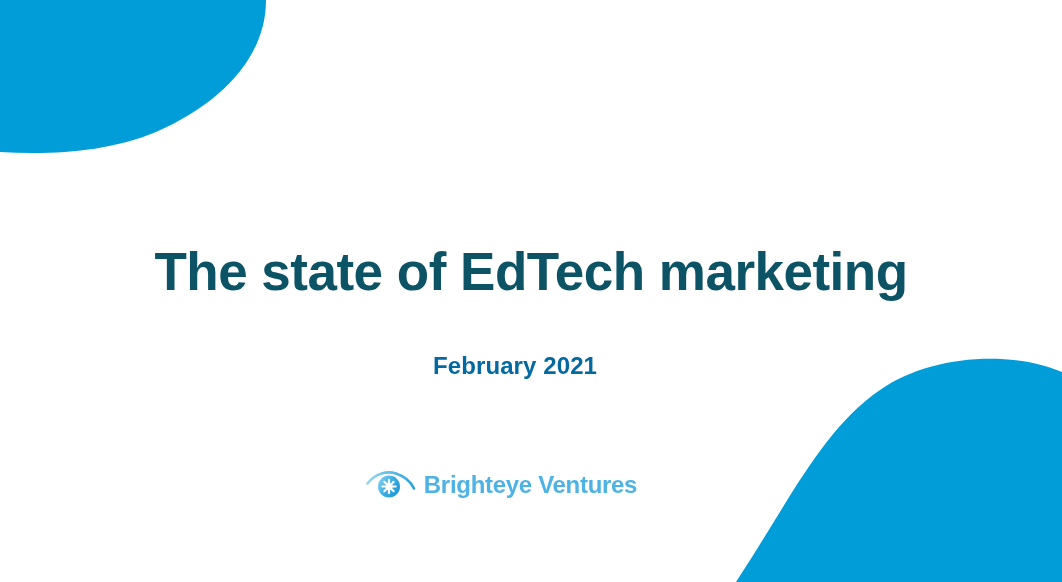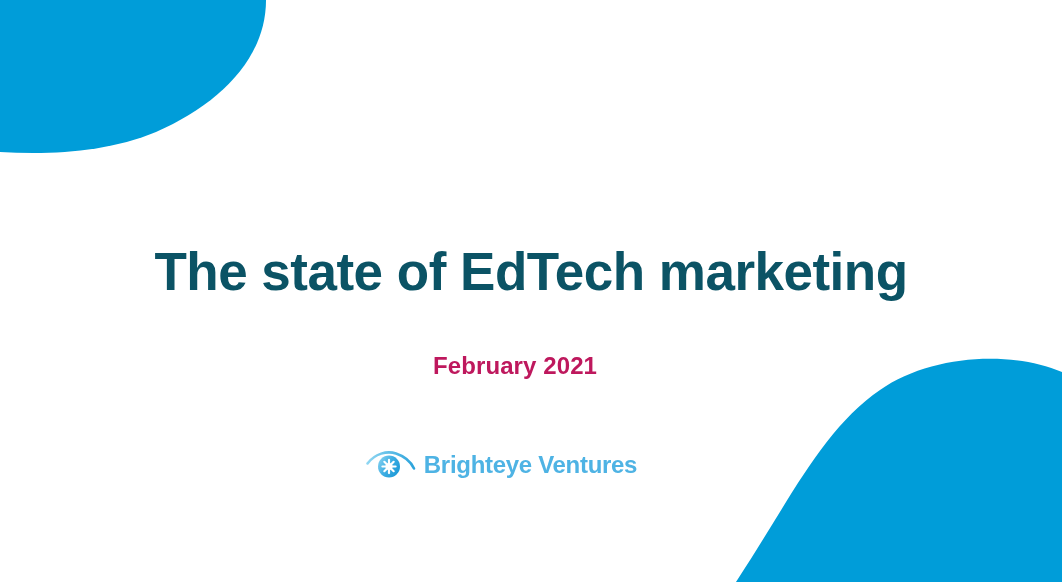--- a/index.html
+++ b/index.html
@@ -46,25 +46,25 @@
   }
   .slide-subtitle {
     position: absolute;
     top: 352px;
     left: 0;
     width: 1030px;
     text-align: center;
     font-size: 24px;
     font-weight: bold;
     letter-spacing: 0.1px;
-    color: #be185d;
+    color: #0369a1;
   }
   .logo-block {
     position: absolute;
-    top: 447px;
+    top: 467px;
     left: 0;
     width: 1002px;
     display: flex;
     justify-content: center;
     align-items: center;
   }
   .logo-inner {
     display: flex;
     align-items: center;
     gap: 7px;

